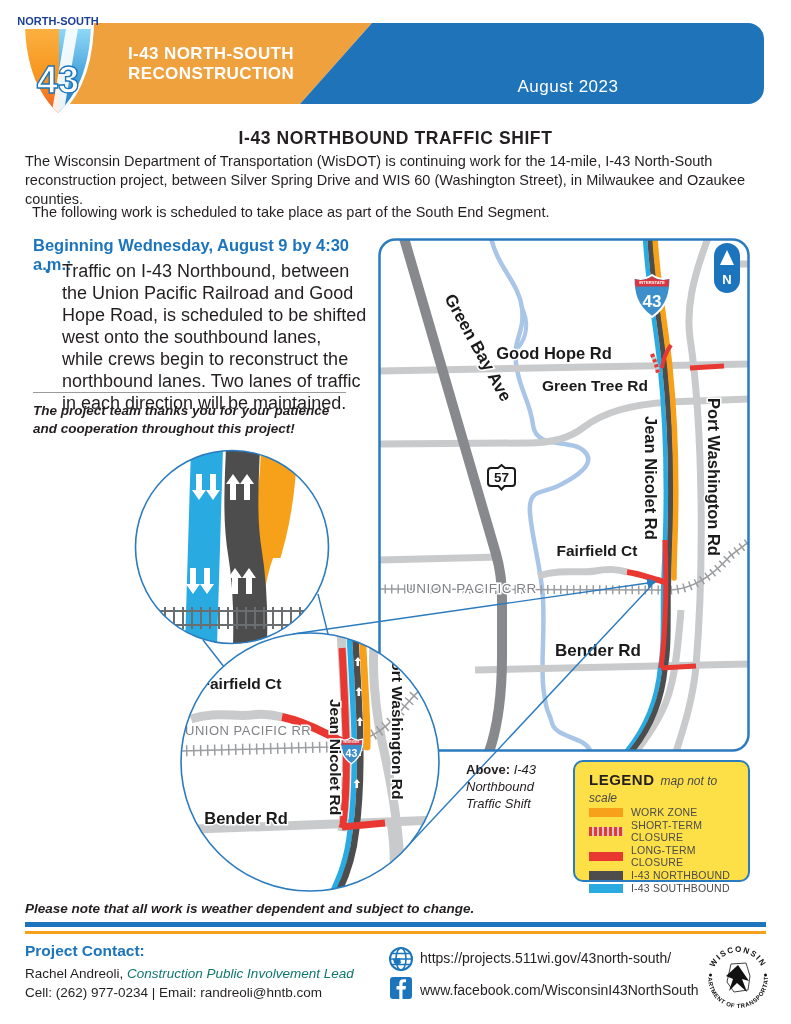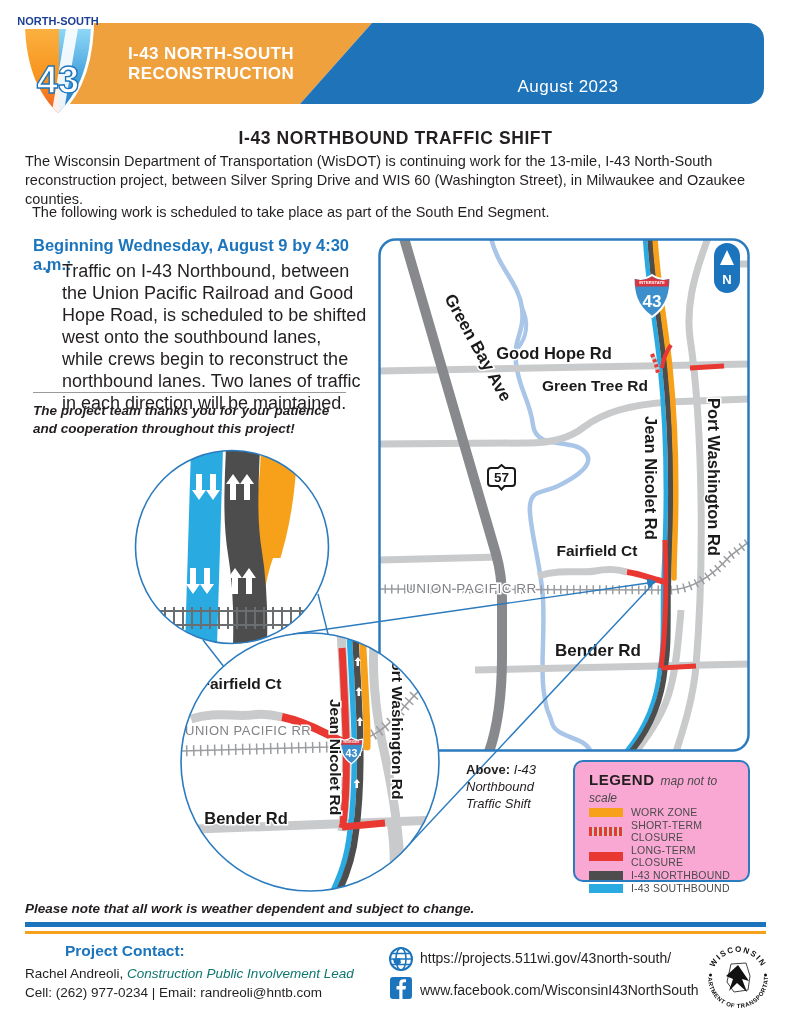--- a/index.html
+++ b/index.html
@@ -30,37 +30,37 @@
   .sched-head{left:33px;top:236px;width:350px;color:#1C75BC;font-weight:bold;font-size:16.5px;}
   .bullet-dot{left:45px;top:262px;color:#1C75BC;font-size:15px;}
   .bullet-text{left:62px;top:260px;width:305px;font-size:18px;line-height:22px;}
   .divider{left:33px;top:392px;width:313px;height:1px;background:#9a9a9a;}
   .thanks{left:33px;top:402px;width:320px;font-size:13.5px;line-height:18px;
           font-weight:bold;font-style:italic;}
   
   .map-caption{left:466px;top:761px;width:104px;font-size:13px;line-height:17px;font-style:italic;}
   .map-caption b{font-style:normal;}
   .legend{left:573px;top:760px;width:177px;height:122px;border:2px solid #2B7BBF;
-          border-radius:10px;background:#f9a8d4;box-sizing:border-box;padding:9px 0 0 14px;}
+          border-radius:10px;background:#fde047;box-sizing:border-box;padding:9px 0 0 14px;}
   .legend-head{font-size:15px;}
   .legend-head b{letter-spacing:.5px;}
   .legend-head i{font-size:12px;color:#4a4a4a;margin-left:6px;}
   .legend-row{display:flex;align-items:center;margin-top:1px;}
   .swatch{width:34px;height:9px;margin-right:8px;flex:none;}
   .sw0{background:#F7A11A;}
   .sw1{background:repeating-linear-gradient(90deg,#E93832 0 3px,#C9CACB 3px 5px);}
   .sw2{background:#E93832;}
   .sw3{background:#4D4D4D;}
   .sw4{background:#29ABE2;}
   .legend-label{font-size:10.5px;color:#4a4a4a;letter-spacing:.2px;}
   
   .weather{left:25px;top:901px;width:740px;font-size:13.5px;font-weight:bold;font-style:italic;}
   .rule-blue{left:25px;top:922px;width:741px;height:5px;background:#1C75BC;}
   .rule-orange{left:25px;top:931px;width:741px;height:3px;background:#F7A11A;}
-  .contact-head{left:25px;top:942px;color:#1C75BC;font-weight:bold;font-size:15.5px;margin-left:40px;}
+  .contact-head{left:25px;top:942px;color:#1C75BC;font-weight:bold;font-size:15.5px;}
   .contact-name{left:25px;top:966px;font-size:13.5px;}
   .contact-name i{color:#0f766e;}
   .contact-line2{left:25px;top:985px;font-size:13.5px;}
   .link-row1{left:420px;top:950px;font-size:14px;}
   .link-row2{left:420px;top:982px;font-size:14px;}
   svg text{font-family:"Liberation Sans",sans-serif;}
   .maplabel{font-weight:bold;fill:#1a1a1a;paint-order:stroke;stroke:#ffffff;stroke-width:3px;}
   .rrlabel{fill:#808285;paint-order:stroke;stroke:#ffffff;stroke-width:3px;letter-spacing:.5px;}
 </style>
 </head>
@@ -114,21 +114,21 @@
       <rect x="8" y="24" width="36" height="88" fill="url(#sunset)"></rect>
       <rect x="44" y="24" width="36" height="88" fill="url(#water)"></rect>
       <path d="M52,18 L36,112 L48,112 L64,18 Z" fill="#fff" opacity=".9"></path>
       <rect x="8" y="4" width="72" height="20" fill="#fff"></rect>
     </g>
     <text x="43" y="20" text-anchor="middle" font-size="11" font-weight="bold" fill="#1B3F94">NORTH-SOUTH</text>
     <text x="43" y="88" text-anchor="middle" font-size="38" font-weight="bold" fill="#ffffff" stroke="#1C75BC" stroke-width="1.4">43</text>
   </svg>
 
   <div class="abs doc-title">I-43 NORTHBOUND TRAFFIC SHIFT</div>
-  <div class="abs para p1">The Wisconsin Department of Transportation (WisDOT) is continuing work for the 13-mile, I-43 North-South reconstruction project, between Silver Spring Drive and WIS 60 (Washington Street), in Milwaukee and Ozaukee counties.</div>
+  <div class="abs para p1">The Wisconsin Department of Transportation (WisDOT) is continuing work for the 14-mile, I-43 North-South reconstruction project, between Silver Spring Drive and WIS 60 (Washington Street), in Milwaukee and Ozaukee counties.</div>
   <div class="abs para p2">The following work is scheduled to take place as part of the South End Segment.</div>
 
   <div class="abs sched-head">Beginning Wednesday, August 9 by 4:30 a.m.:</div>
   <div class="abs bullet-dot">•</div>
   <div class="abs bullet-text">Traffic on I-43 Northbound, between the Union Pacific Railroad and Good Hope Road, is scheduled to be shifted west onto the southbound lanes, while crews begin to reconstruct the northbound lanes. Two lanes of traffic in each direction will be maintained.</div>
   <div class="abs divider"></div>
   <div class="abs thanks">The project team thanks you for your patience and cooperation throughout this project!</div>
 
   <svg class="abs" style="left:378px;top:238px" width="372" height="514" viewBox="0 0 372 514">
     <defs>

